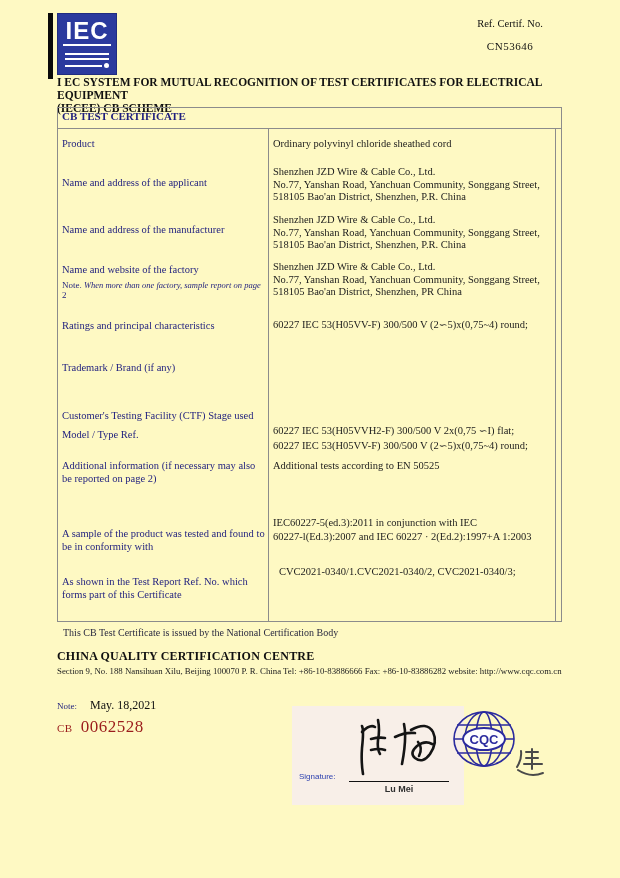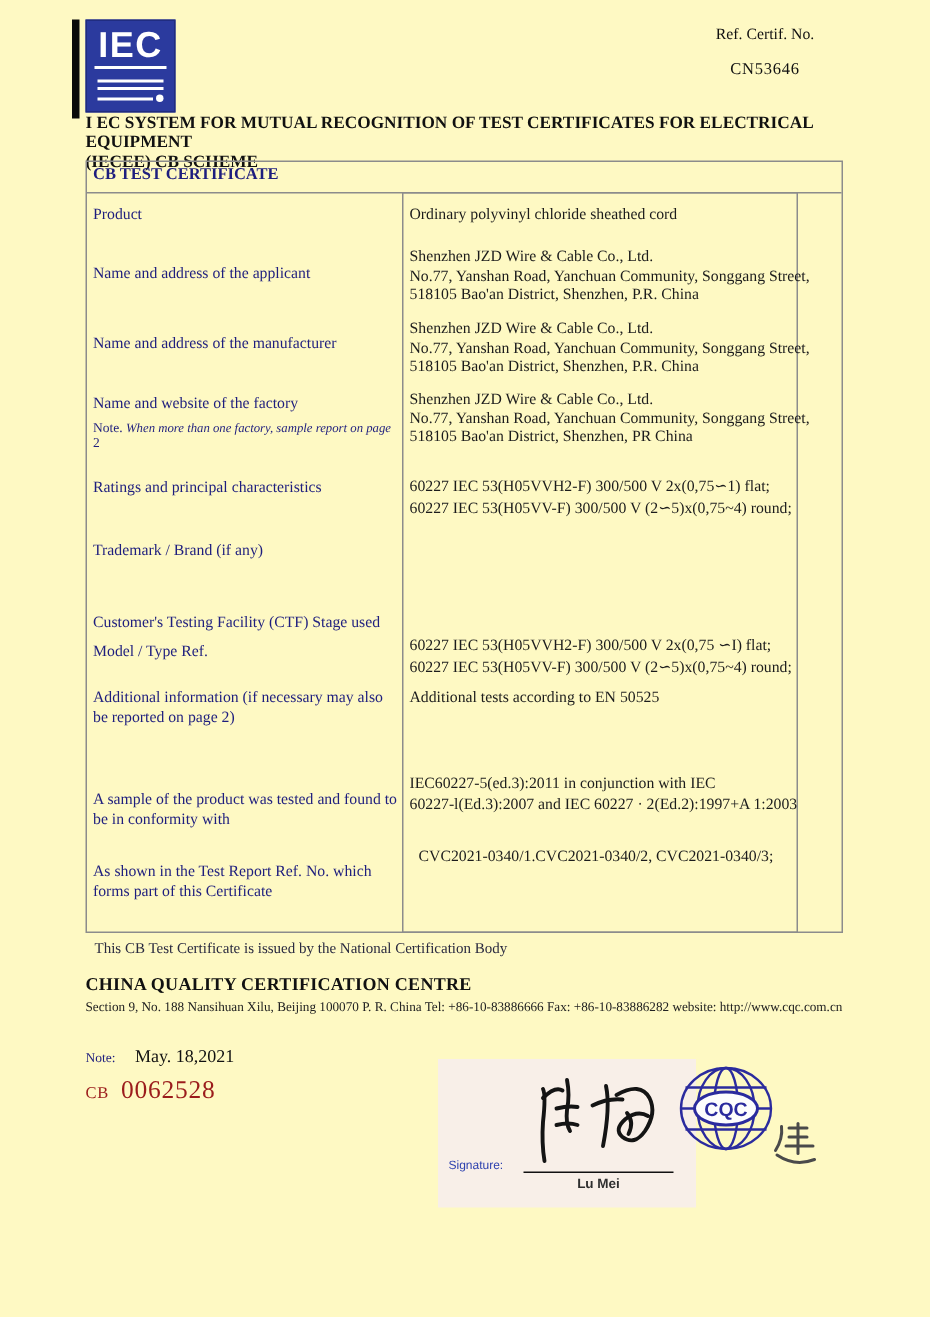--- a/index.html
+++ b/index.html
@@ -24,21 +24,21 @@
   .ref-block{position:absolute;left:430px;top:18px;width:160px;text-align:center;color:#111;}
   .ref-label{font-size:10.5px;}
   .ref-value{font-size:11px;margin-top:11px;letter-spacing:0.5px;}
   .scheme-title{position:absolute;left:57px;top:76px;width:525px;
     font-size:11.5px;font-weight:bold;color:#111;line-height:13px;}
   
   .table{position:absolute;left:57px;top:107px;width:505px;height:515px;
     border:1px solid #8c8c8c;box-sizing:border-box;background:transparent;}
   .cb-title{position:absolute;left:4px;top:2px;font-size:11px;font-weight:bold;color:#1e1e7e;}
   .title-rule{position:absolute;left:0;top:20px;width:100%;height:0;border-top:1px solid #8c8c8c;}
-  .value-box{position:absolute;left:210px;top:20px;width:264px;height:494px;
+  .value-box{position:absolute;left:210px;top:20px;width:288px;height:494px;
     border:1px solid #8c8c8c;box-sizing:border-box;}
   .lbl{position:absolute;left:4px;width:204px;font-size:10.5px;line-height:12.5px;color:#1e1e7e;}
   .note{position:absolute;left:4px;width:204px;font-size:9px;color:#1e1e7e;}
   .note .it{font-style:italic;font-size:8.5px;}
   .val{position:absolute;left:4px;width:280px;font-size:10.5px;line-height:12.6px;color:#1c1c1c;}
   .val.sp{line-height:15px;}
   
   .lbl-product{top:30px;}  .lbl-applicant{top:69px;} .lbl-manufacturer{top:116px;}
   .lbl-factory{top:156px;} .note-factory{top:172px;} .lbl-ratings{top:212px;}
   .lbl-trademark{top:254px;} .lbl-ctf{top:302px;} .lbl-model{top:321px;}
@@ -135,21 +135,20 @@
         <div>518105 Bao'an District, Shenzhen, P.R. China</div>
       </div>
 
       <div class="val val-factory">
         <div>Shenzhen JZD Wire &amp; Cable Co., Ltd.</div>
         <div>No.77, Yanshan Road, Yanchuan Community, Songgang Street,</div>
         <div>518105 Bao'an District, Shenzhen, PR China</div>
       </div>
 
       <div class="val sp val-ratings">
-        <div>60227 IEC 53(H05VVH2-F) 300/500 V 2x(0,75∽1) flat;</div>
         <div>60227 IEC 53(H05VV-F) 300/500 V (2∽5)x(0,75~4) round;</div>
       </div>
 
       <div class="val sp val-model">
         <div>60227 IEC 53(H05VVH2-F) 300/500 V 2x(0,75 ∽I) flat;</div>
         <div>60227 IEC 53(H05VV-F) 300/500 V (2∽5)x(0,75~4) round;</div>
       </div>
 
       <div class="val val-additional">Additional tests according to EN 50525</div>
 

